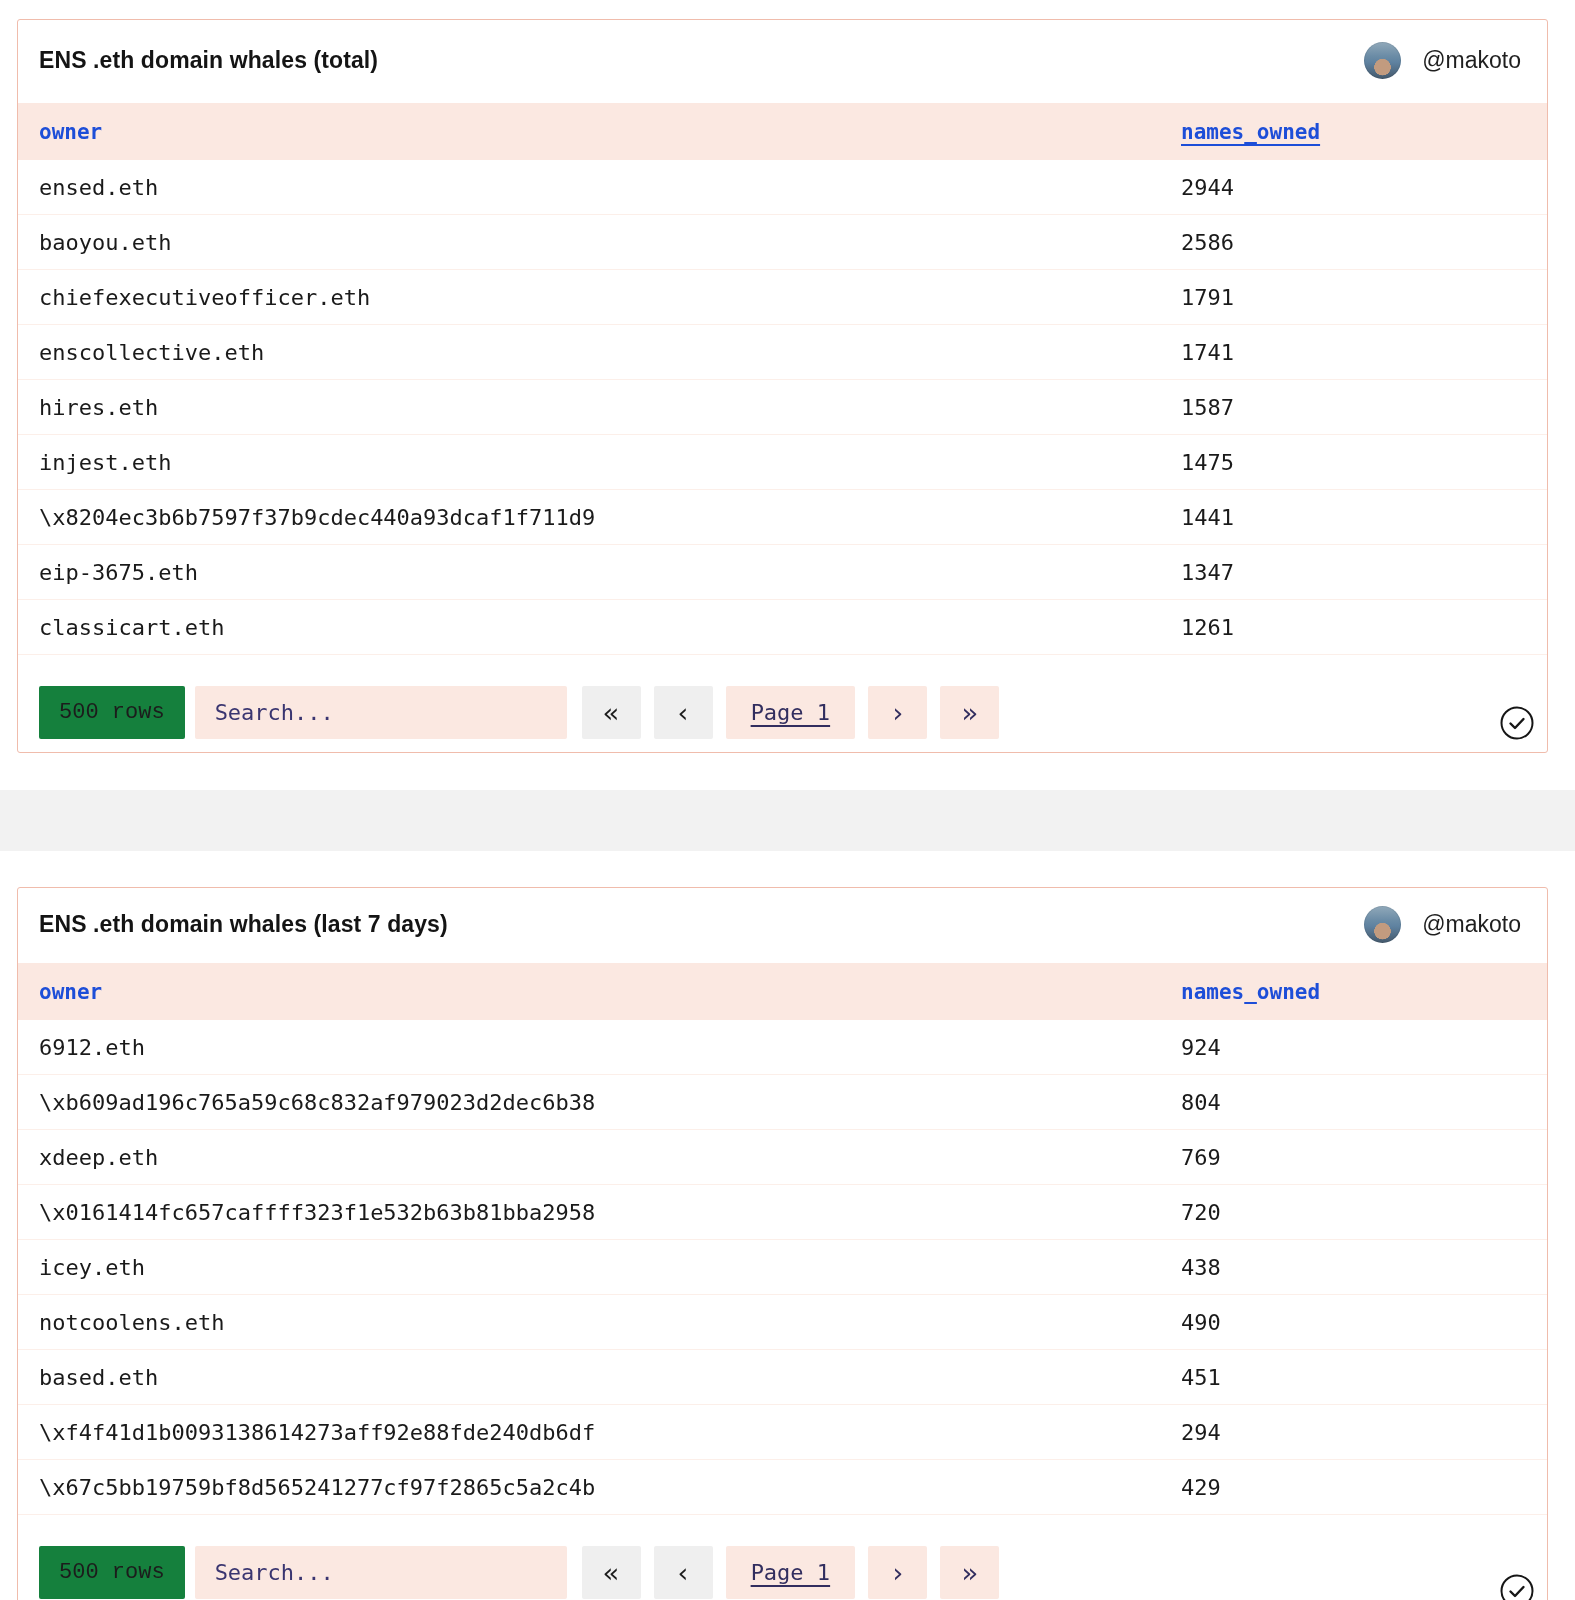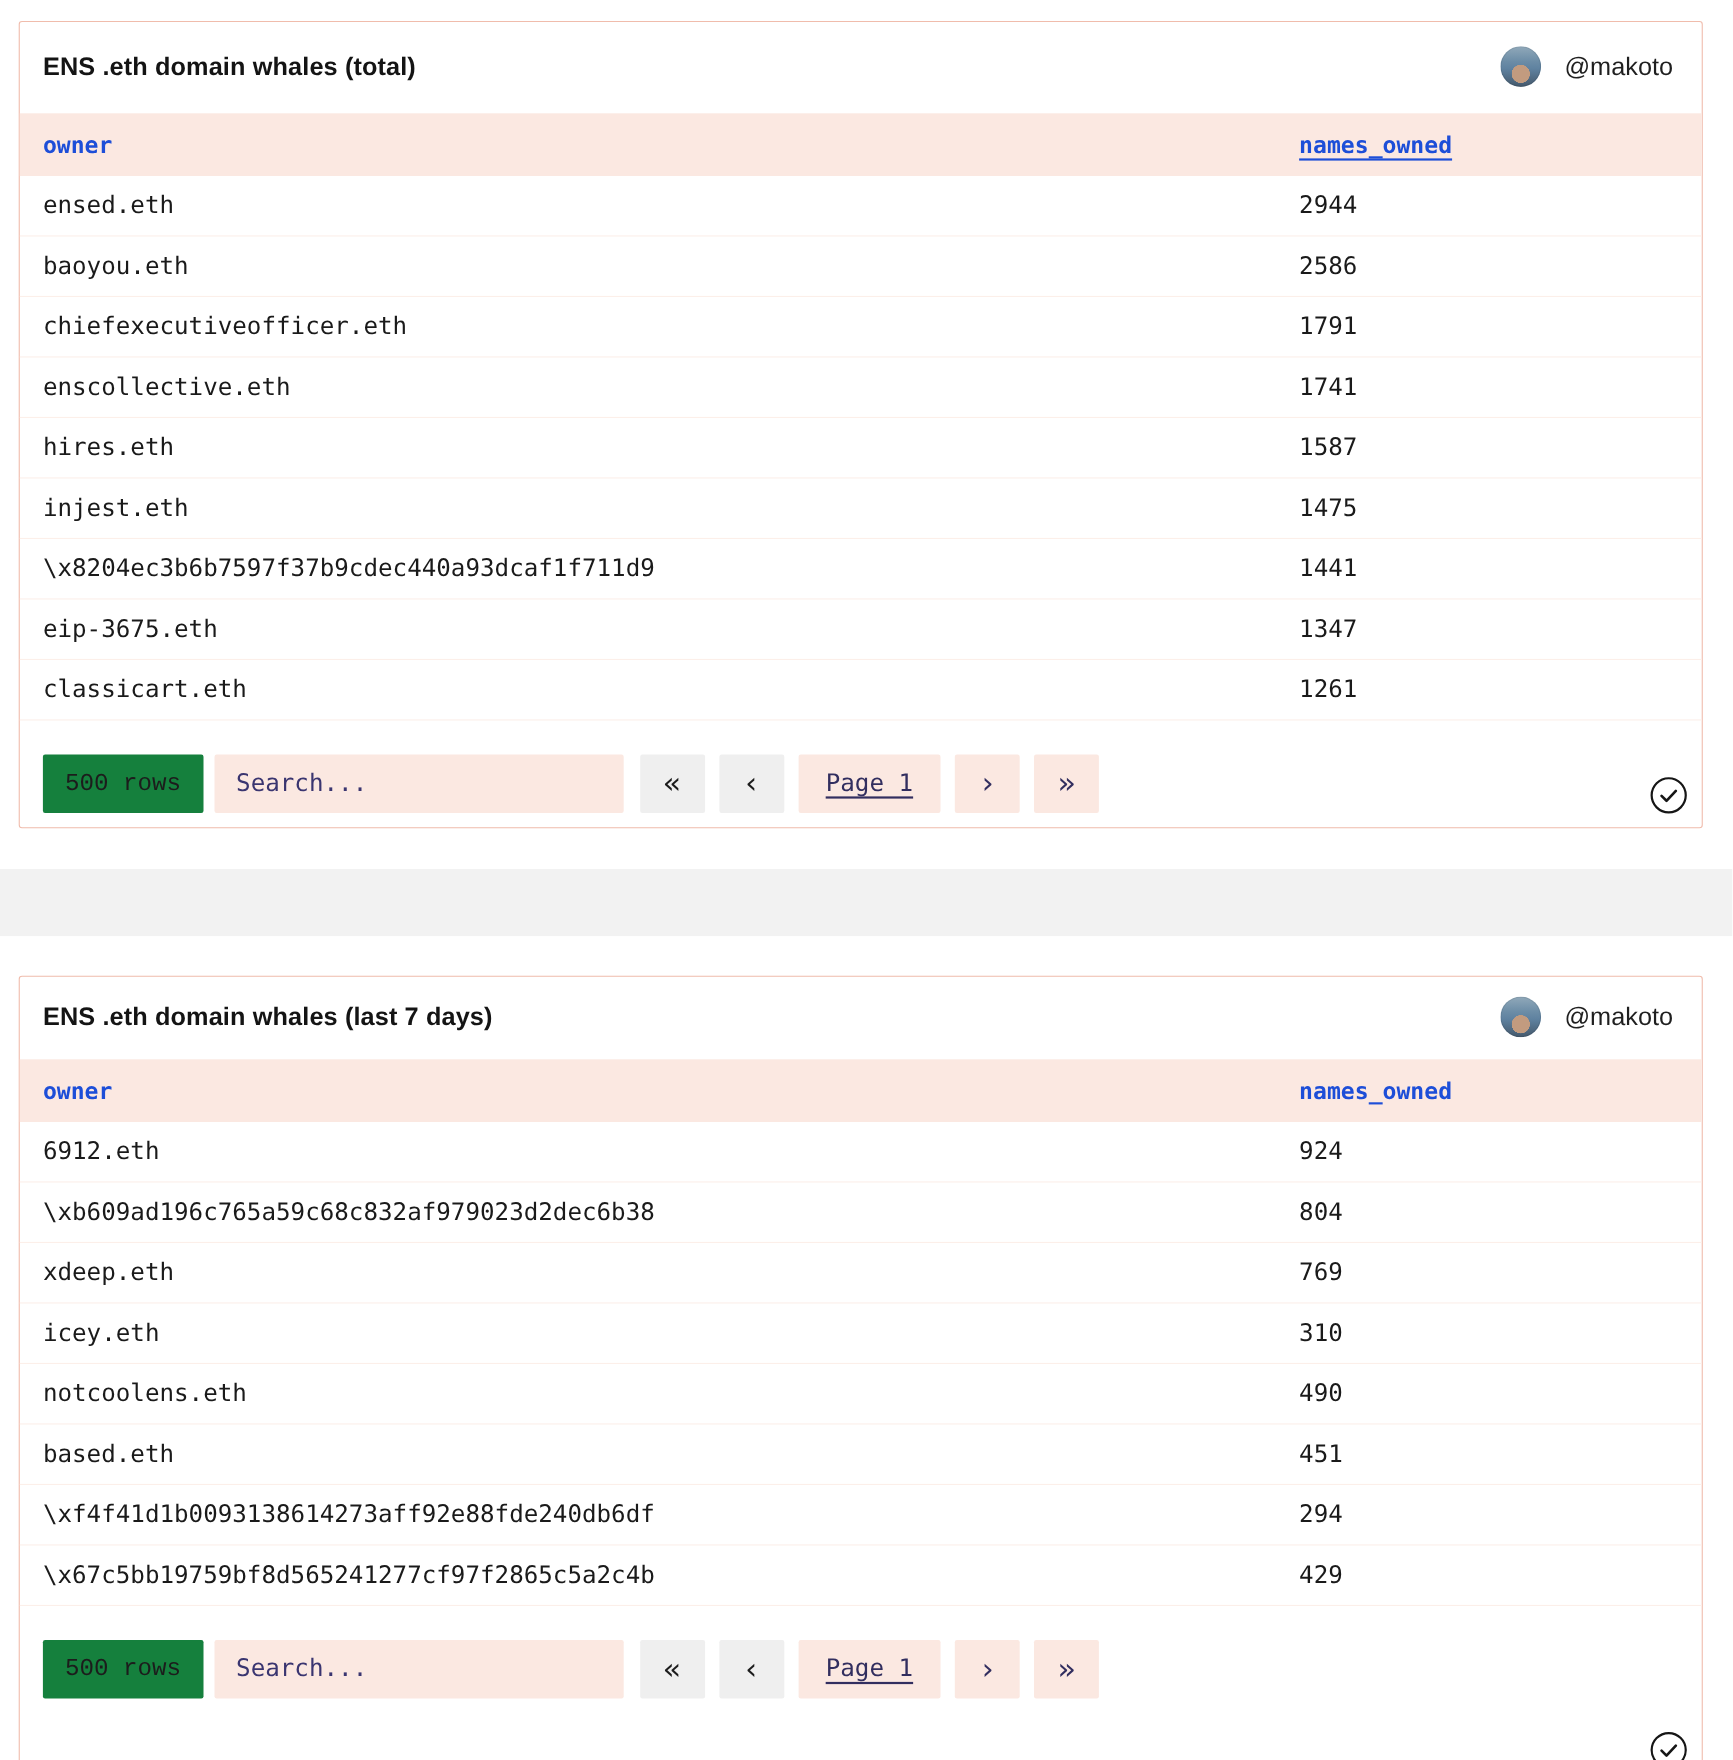--- a/index.html
+++ b/index.html
@@ -194,22 +194,26 @@
       </div>
       <div class="trow">
         <div class="col-owner">\xb609ad196c765a59c68c832af979023d2dec6b38</div>
         <div class="col-names">804</div>
       </div>
       <div class="trow">
         <div class="col-owner">xdeep.eth</div>
         <div class="col-names">769</div>
       </div>
       <div class="trow">
+        <div class="col-owner">\x0161414fc657caffff323f1e532b63b81bba2958</div>
+        <div class="col-names">720</div>
+      </div>
+      <div class="trow">
         <div class="col-owner">icey.eth</div>
-        <div class="col-names">310</div>
+        <div class="col-names">438</div>
       </div>
       <div class="trow">
         <div class="col-owner">notcoolens.eth</div>
         <div class="col-names">490</div>
       </div>
       <div class="trow">
         <div class="col-owner">based.eth</div>
         <div class="col-names">451</div>
       </div>
       <div class="trow">

